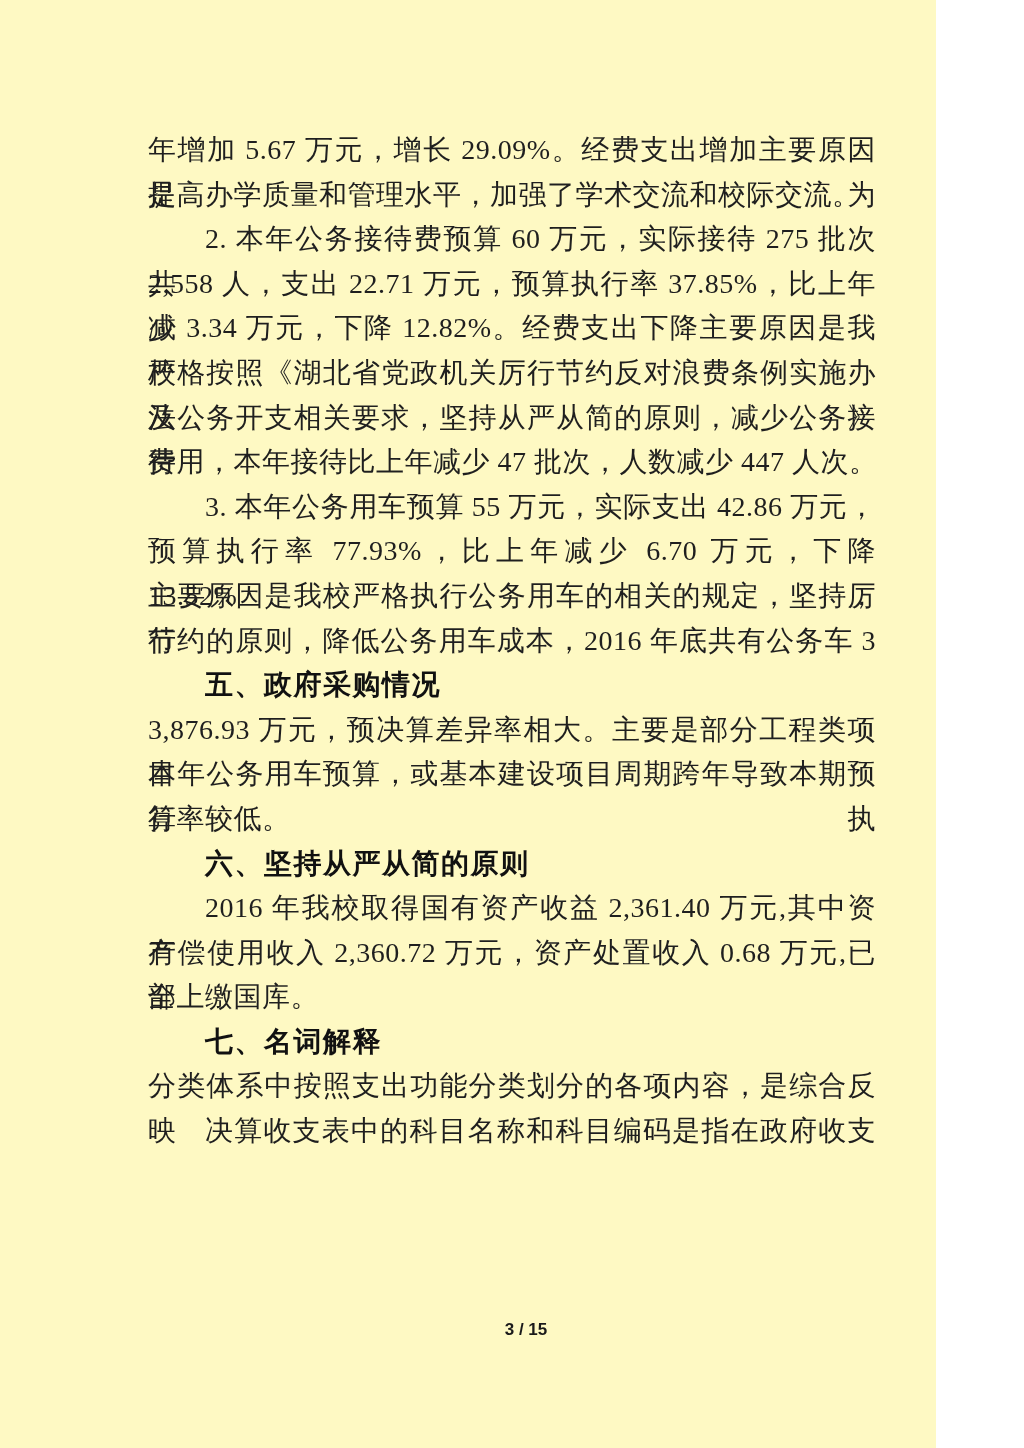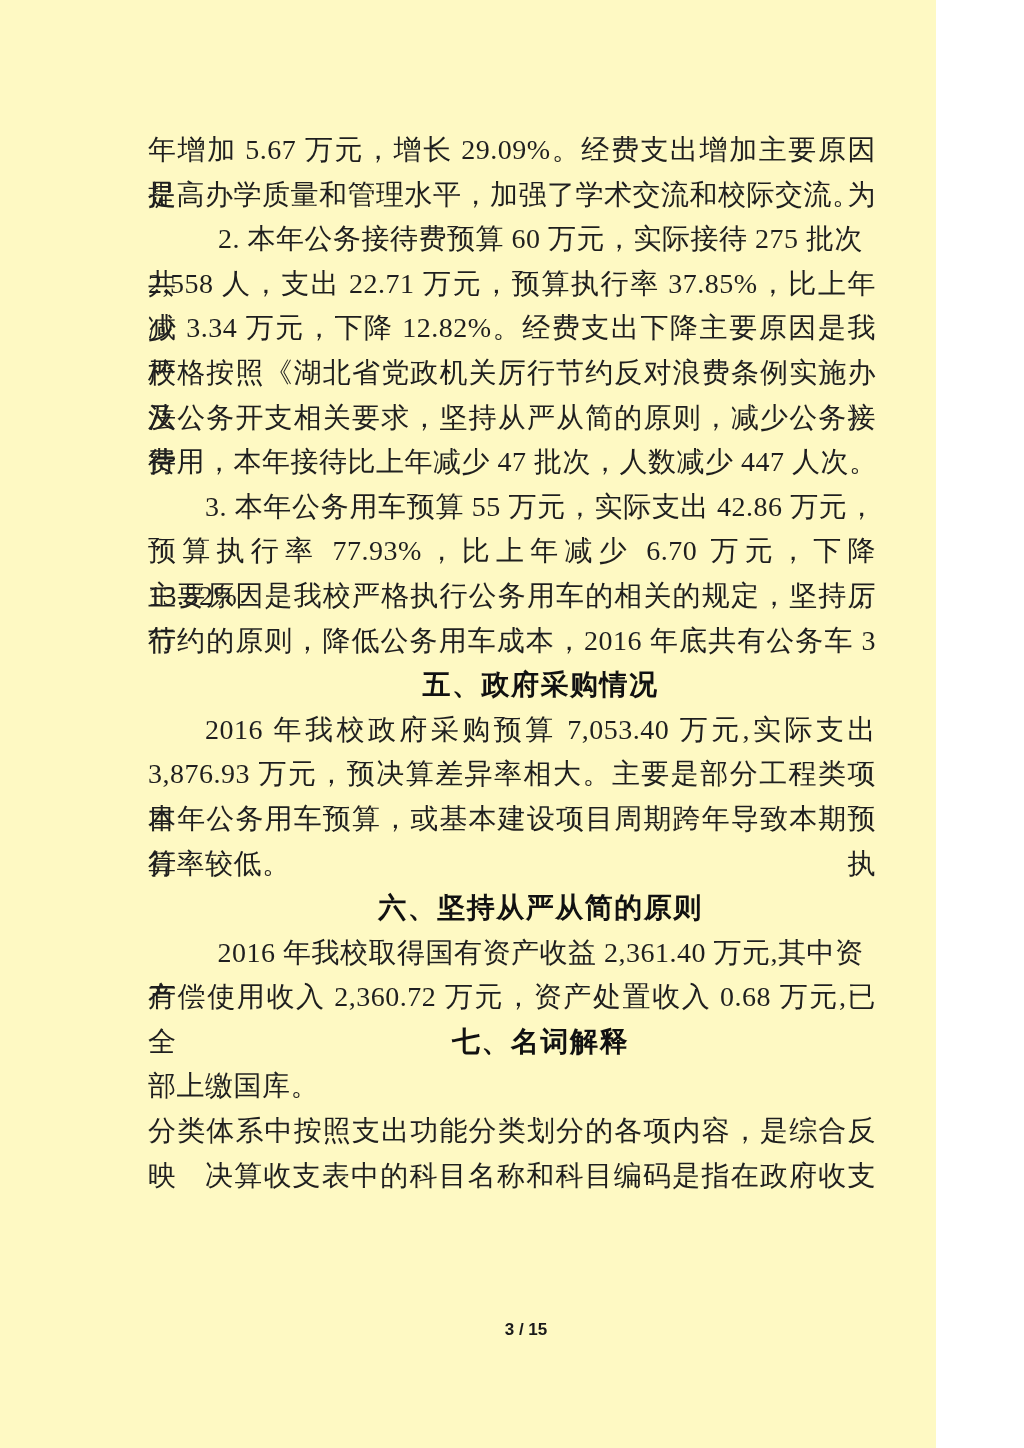--- a/index.html
+++ b/index.html
@@ -30,21 +30,20 @@
     white-space: nowrap;
   }
   .line.fill {
     white-space: normal;
     text-align: justify;
     text-align-last: justify;
     -moz-text-align-last: justify;
   }
   .line.indent {
     text-indent: 57px;
-    text-align: center;
   }
   .line.heading {
     font-family: "Liberation Sans", "DejaVu Sans", sans-serif;
     font-weight: 700;
     font-size: 28px;
     letter-spacing: 1.5px;
     color: #111111;
   }
   .footer {
     position: absolute;
@@ -72,28 +71,27 @@
       <div class="line fill">2,558 人，支出 22.71 万元，预算执行率 37.85%，比上年减</div>
       <div class="line fill">少 3.34 万元，下降 12.82%。经费支出下降主要原因是我校</div>
       <div class="line fill">严格按照《湖北省党政机关厉行节约反对浪费条例实施办法》</div>
       <div class="line fill">及公务开支相关要求，坚持从严从简的原则，减少公务接待</div>
       <div class="line">费用，本年接待比上年减少 47 批次，人数减少 447 人次。</div>
       <div class="line indent fill">3. 本年公务用车预算 55 万元，实际支出 42.86 万元，</div>
       <div class="line fill">预算执行率 77.93%，比上年减少 6.70 万元，下降 13.52%，</div>
       <div class="line fill">主要原因是我校严格执行公务用车的相关的规定，坚持厉行</div>
       <div class="line fill">节约的原则，降低公务用车成本，2016 年底共有公务车 3</div>
       <div class="line heading indent">五、政府采购情况</div>
-      <div class="line indent fill">2016 年我校政府采购预算 7,053.40 万元,实际支出</div>
       <div class="line fill">3,876.93 万元，预决算差异率相大。主要是部分工程类项目</div>
       <div class="line fill">本年公务用车预算，或基本建设项目周期跨年导致本期预算执</div>
       <div class="line">行率较低。</div>
       <div class="line heading indent">六、坚持从严从简的原则</div>
       <div class="line indent fill">2016 年我校取得国有资产收益 2,361.40 万元,其中资产</div>
       <div class="line fill">有偿使用收入 2,360.72 万元，资产处置收入 0.68 万元,已全</div>
+      <div class="line">部上缴国库。</div>
       <div class="line heading indent">七、名词解释</div>
-      <div class="line">部上缴国库。</div>
       <div class="line fill">分类体系中按照支出功能分类划分的各项内容，是综合反映</div>
       <div class="line indent fill">决算收支表中的科目名称和科目编码是指在政府收支</div>
     </div>
   <div class="footer">
     <span class="page-number">3 / 15</span>
   </div>
 </div>
 
 </body></html>

